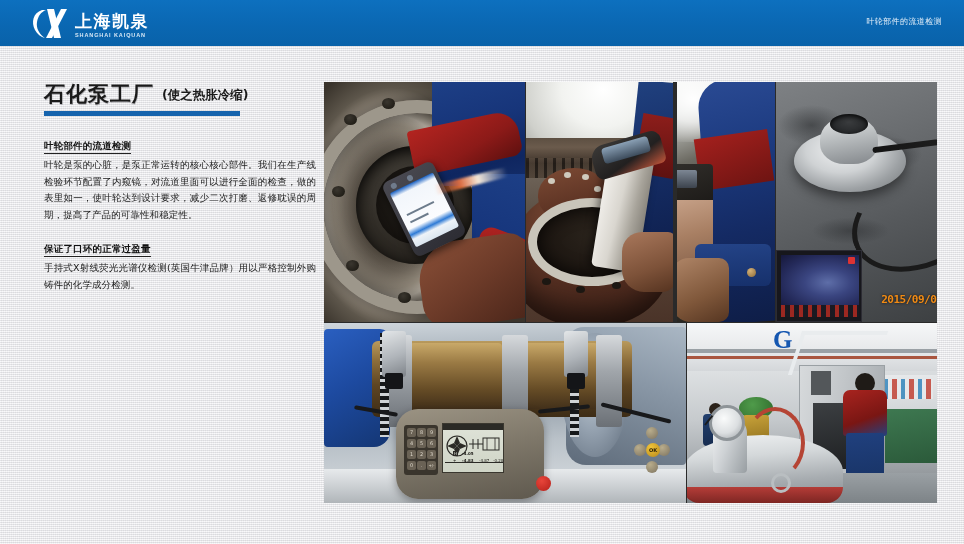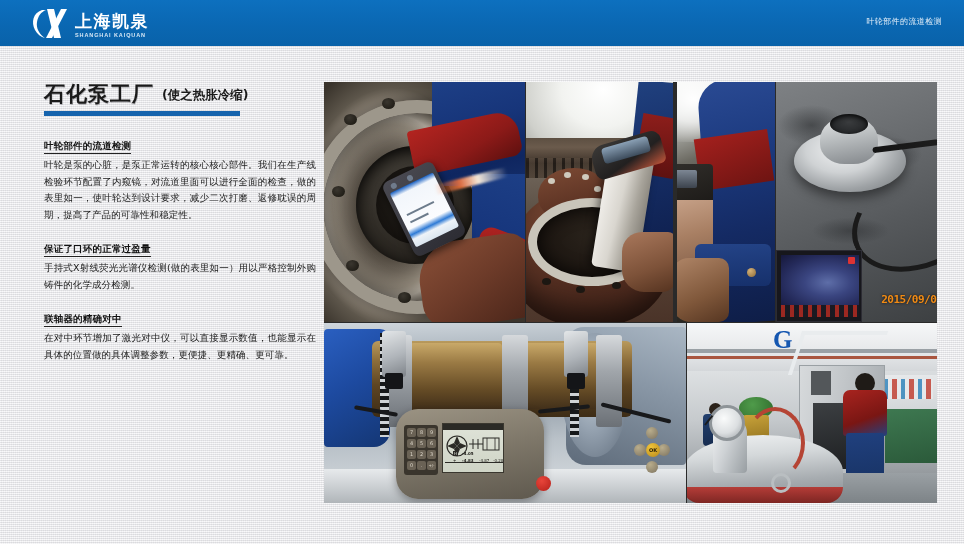--- a/index.html
+++ b/index.html
@@ -745,28 +745,24 @@
   </div>
   <div class="title-rule"></div>
 
   <div class="section">
     <div class="section-heading">叶轮部件的流道检测</div>
     <div class="section-body">叶轮是泵的心脏，是泵正常运转的核心核心部件。我们在生产线检验环节配置了内窥镜，对流道里面可以进行全面的检查，做的表里如一，使叶轮达到设计要求，减少二次打磨、返修耽误的周期，提高了产品的可靠性和稳定性。</div>
   </div>
 
   <div class="section">
     <div class="section-heading">保证了口环的正常过盈量</div>
-    <div class="section-body">手持式X射线荧光光谱仪检测(做的表里如一）用以严格控制外购铸件的化学成分检测。</div>
+    <div class="section-body">手持式X射线荧光光谱仪检测(英国牛津品牌）用以严格控制外购铸件的化学成分检测。</div>
   </div>
 
 
-  <div class="section">
-    <div class="section-heading">联轴器的精确对中</div>
-    <div class="section-body">在对中环节增加了激光对中仪，可以直接显示数值，也能显示在具体的位置做的具体调整参数，更便捷、更精确、更可靠。</div>
-  </div>
 
 </div>
 
 <div class="photo-grid">
 
   <div class="grid-top">
 
     <div class="cell c1">
       <div class="p1"></div>
       <div class="p1-ring"></div>

